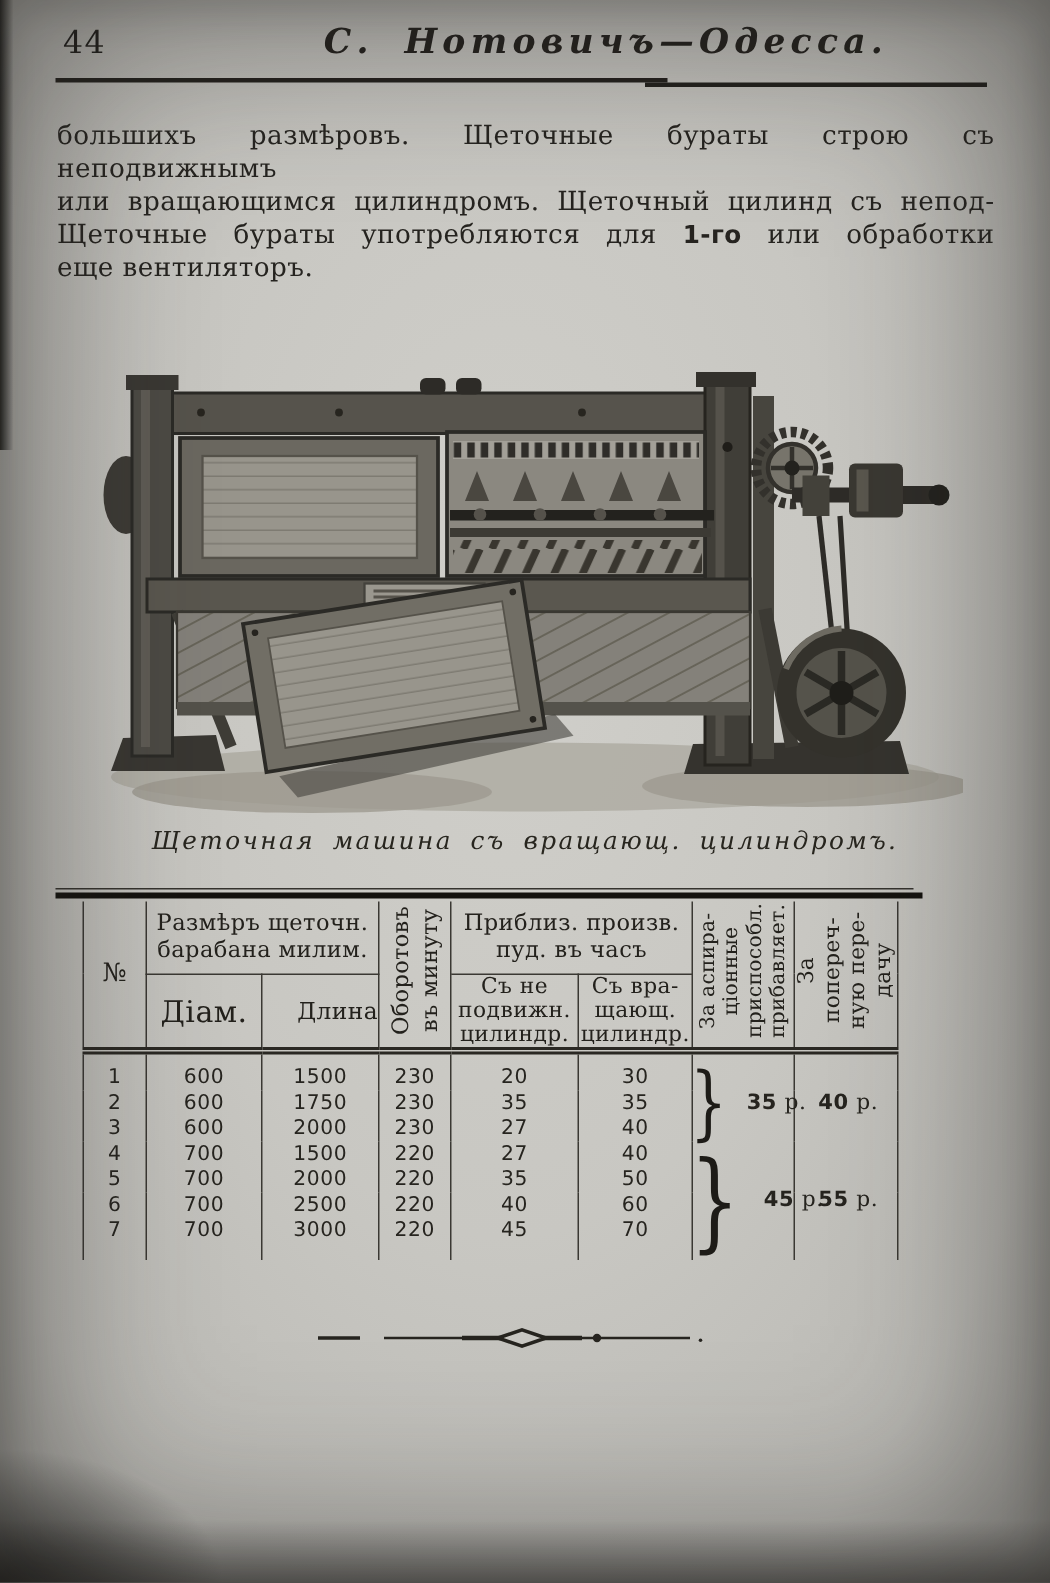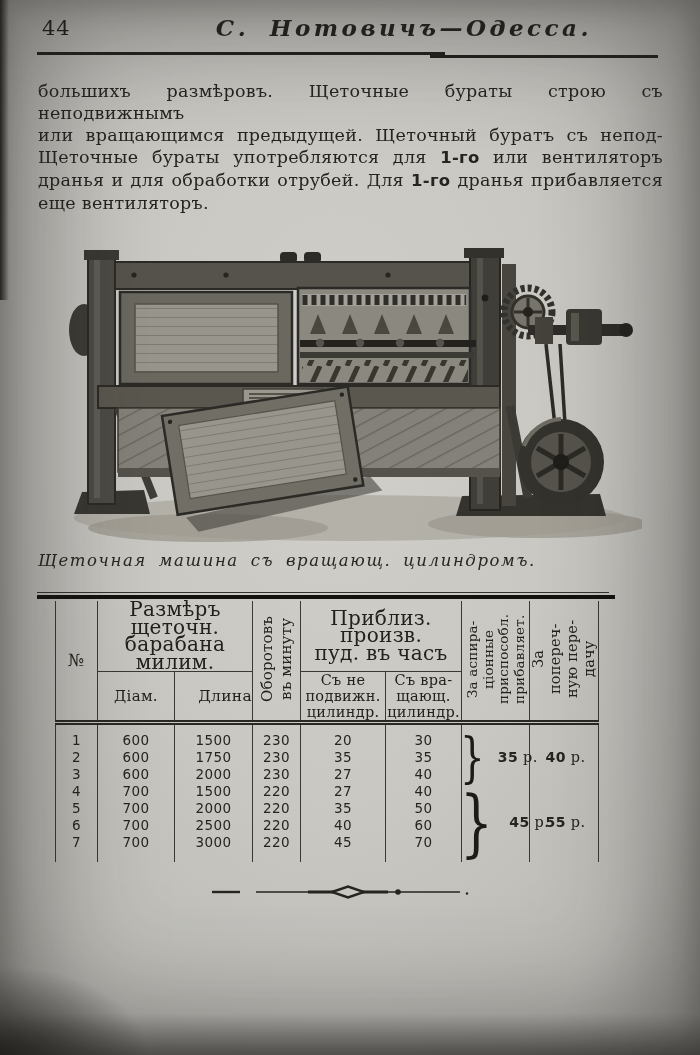--- a/index.html
+++ b/index.html
@@ -30,31 +30,31 @@
 
   
   .body-text{position:absolute; left:38px; top:80px; width:625px;
     font-size:17.5px; line-height:22px; letter-spacing:.3px; color:#262420;}
   .body-text .line{text-align:justify; text-align-last:justify; white-space:normal;}
   .body-text .line.last{text-align-last:left;}
   .num{font-family:"DejaVu Sans", sans-serif; font-weight:bold; font-size:.94em;}
 
   
   .figure{position:absolute; left:58px; top:246px; width:584px; height:302px;}
-  .caption{position:absolute; left:38px; top:551px; width:624px; text-align:left;
+  .caption{position:absolute; left:38px; top:551px; width:624px; text-align:center;
     font-style:italic; font-size:16.5px; letter-spacing:1.6px; word-spacing:5px; color:#28261f;}
 
   
   .table-wrap{position:absolute; left:37px; top:592px; width:578px;}
   .rule-thin{height:1px; background:#35332e; margin-bottom:2px; width:99%;}
   .rule-thick{height:4px; background:#14120e; margin-bottom:2px;}
   table.spec{border-collapse:collapse; table-layout:fixed; width:543px; margin-left:18px;
     border-left:1px solid #3a3833; border-right:1px solid #3a3833; color:#23211c;}
   table.spec th, table.spec td{padding:0; font-weight:normal;}
-  th.h{font-size:20px; line-height:17.5px; letter-spacing:.3px; white-space:pre-line; vertical-align:middle;}
+  th.h{font-size:15px; line-height:17.5px; letter-spacing:.3px; white-space:pre-line; vertical-align:middle;}
   th.grp{height:48px; border-bottom:1px solid #3a3833;}
   th.sub{height:46px; font-size:14.5px; line-height:16px;}
   .br{border-right:1px solid #3a3833;}
   th.rot{vertical-align:middle;}
   th.rot span{display:inline-block; writing-mode:vertical-rl; transform:rotate(180deg);
     height:90px; white-space:pre-line; font-size:13.5px; line-height:15.5px; letter-spacing:.2px;}
   tbody td{height:17px; text-align:center; font-family:"DejaVu Sans", sans-serif;
     font-size:13.5px; line-height:17px; letter-spacing:.4px; color:#26241f;}
   tbody tr:first-child td{border-top:5px double #2a2823; padding-top:7px;}
   tbody tr:last-child td{padding-bottom:11px;}
@@ -80,23 +80,22 @@
 
   <div class="page-head">
     <span class="page-num">44</span>
     <span class="running-title">С. Нотовичъ—Одесса.</span>
   </div>
   <div class="head-rule-a"></div>
   <div class="head-rule-b"></div>
 
   <div class="body-text">
     <div class="line"><span>большихъ размѣровъ. Щеточные бураты строю съ неподвижнымъ</span></div>
-    <div class="line"><span>или вращающимся предыдущей. Щеточный буратъ съ непод-</span></div>
-    <div class="line"><span>Щеточные бураты употребляются для </span><b class="num">1-го</b><span> или вентиляторъ</span></div>
-    <div class="line"><span>дранья и для обработки отрубей. Для </span><b class="num">1-го</b><span> дранья прибавляется</span></div>
+    <div class="line"><span>или вращающимся цилиндромъ. Щеточный цилинд съ непод-</span></div>
+    <div class="line"><span>Щеточные бураты употребляются для </span><b class="num">1-го</b><span> или обработки</span></div>
     <div class="line last"><span>еще вентиляторъ.</span></div>
   </div>
 
   <svg class="figure" viewBox="0 0 584 302" xmlns="http://www.w3.org/2000/svg">
     <defs>
       <pattern id="boards" width="10" height="9" patternUnits="userSpaceOnUse">
         <rect width="10" height="9" fill="#98958c"></rect>
         <line x1="0" y1="8.5" x2="10" y2="8.5" stroke="#7e7b72" stroke-width="1"></line>
       </pattern>
       <pattern id="hatchA" width="13" height="13" patternUnits="userSpaceOnUse" patternTransform="rotate(62)">
@@ -238,21 +237,21 @@
 пуд. въ часъ</th>
           <th class="rot br" rowspan="2"><span>За аспира-
 ціонные
 приспособл.
 прибавляет.</span></th>
           <th class="rot" rowspan="2"><span style="line-height:17px; font-size:14.5px;">За попереч-
 ную пере-
 дачу</span></th>
         </tr>
         <tr>
-          <th class="h sub br" style="font-size:15px;">Діам.</th>
+          <th class="h sub br" style="font-size:20px;">Діам.</th>
           <th class="h sub br" style="font-size:15.5px;text-align:right;">Длина</th>
           <th class="h sub br">Съ не
 подвижн.
 цилиндр.</th>
           <th class="h sub br">Съ вра-
 щающ.
 цилиндр.</th>
         </tr>
       </thead>
       <tbody>

